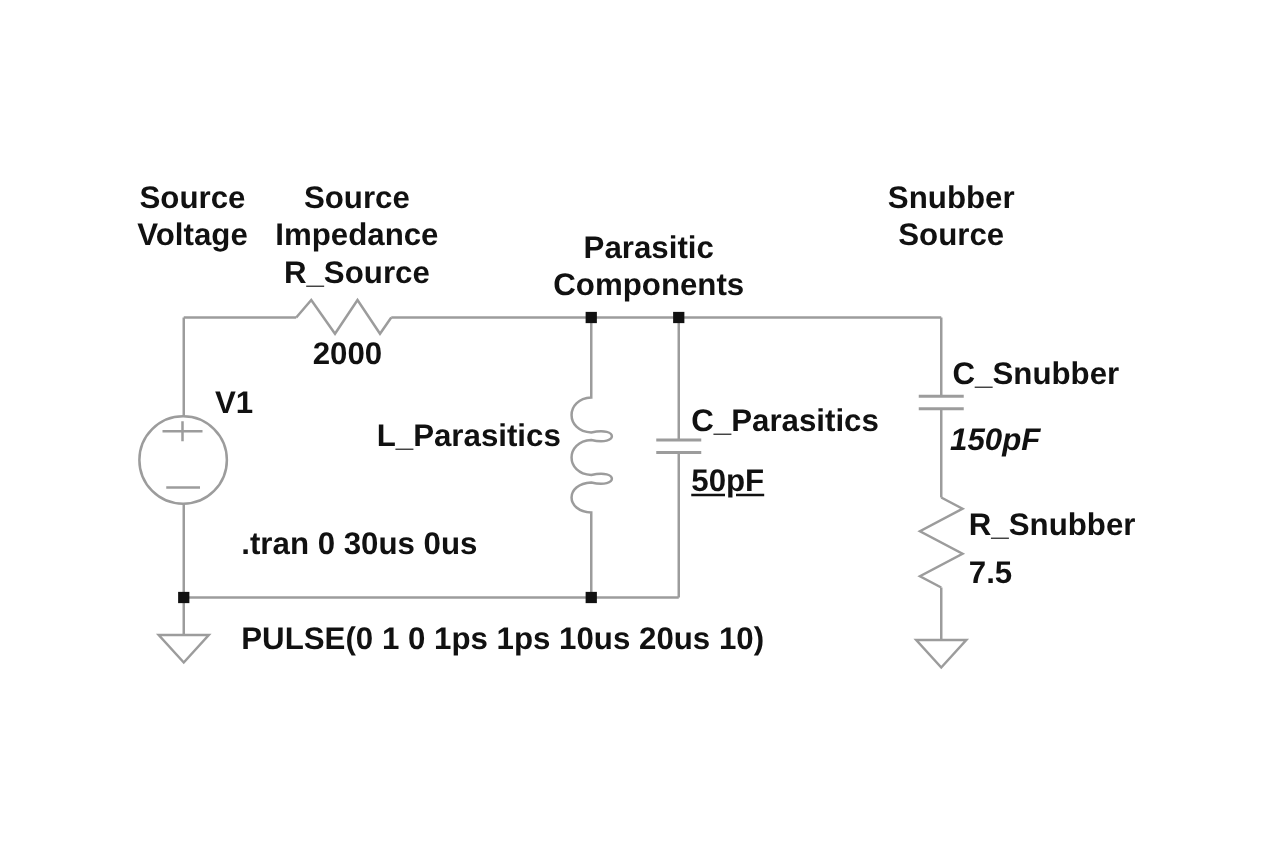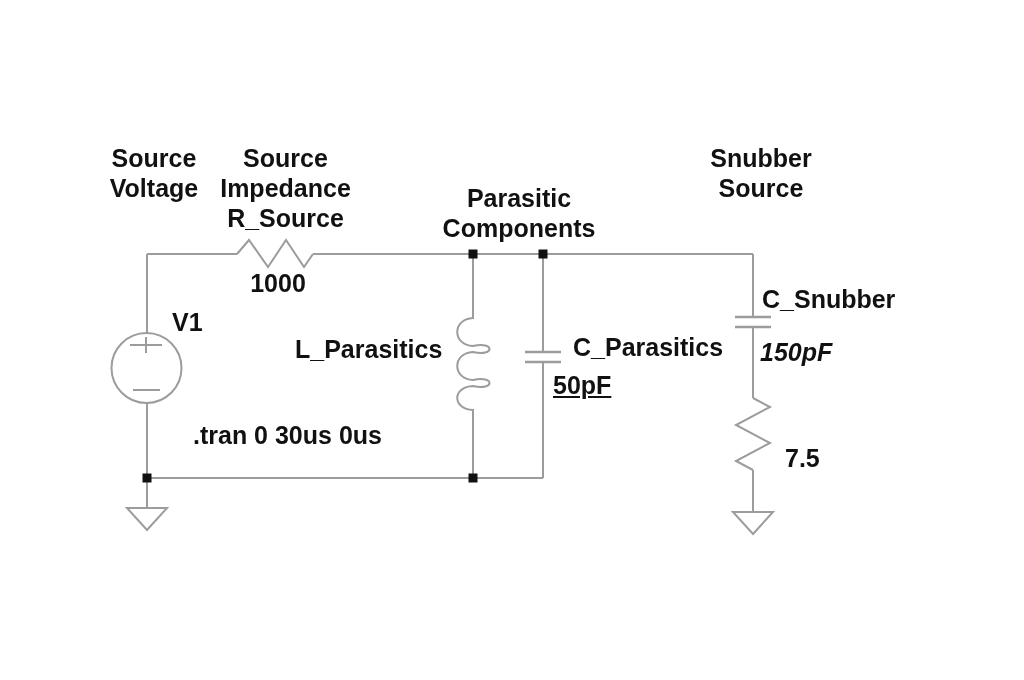--- a/index.html
+++ b/index.html
@@ -23,21 +23,21 @@
   .lbl {
     position: absolute;
     font-weight: bold;
     font-size: 25px;
     line-height: 30px;
     color: #111111;
     white-space: nowrap;
     letter-spacing: 0px;
   }
   .lbl.center { text-align: center; }
-  .lbl.right  { text-align: left; }
+  .lbl.right  { text-align: center; }
   .wire      { stroke: #9c9c9c; stroke-width: 2; fill: none; }
   .plate     { stroke: #9c9c9c; stroke-width: 2.5; fill: none; }
   .ground    { stroke: #9c9c9c; stroke-width: 2; fill: none; }
   .junction  { fill: #111111; stroke: none; }
 </style>
 </head>
 <body>
 
 <div class="canvas">
 
@@ -109,29 +109,31 @@
   <div class="lbl center" style="left:429px; top:143px; width:180px;margin-top:40px;">
     <div>Parasitic</div>
     <div>Components</div>
   </div>
 
   <div class="lbl center" style="left:671px; top:143px; width:180px;">
     <div>Snubber</div>
     <div>Source</div>
   </div>
 
-  <div class="lbl center" style="left:233px; top:268px; width:90px;">1000</div>
+  <div class="lbl center" style="left:233px; top:268px; width:90px;">2000</div>
 
   <div class="lbl" style="left:172px; top:307px;">V1</div>
 
   <div class="lbl right" style="left:295px; top:334px; width:160px;">L_Parasitics</div>
 
-  <div class="lbl" style="left:553px; top:332px;margin-left:20px;">C_Parasitics</div>
+  <div class="lbl" style="left:553px; top:322px;">C_Parasitics</div>
   <div class="lbl" style="left:553px; top:370px;text-decoration:underline;">50pF</div>
 
   <div class="lbl" style="left:762px; top:284px;">C_Snubber</div>
   <div class="lbl" style="left:760px; top:337px;font-style:italic;">150pF</div>
 
-  <div class="lbl" style="left:775px; top:443px;margin-left:10px;">7.5</div>
+  <div class="lbl" style="left:775px; top:405px;">R_Snubber</div>
+  <div class="lbl" style="left:775px; top:443px;">7.5</div>
 
   <div class="lbl" style="left:193px; top:420px;">.tran 0 30us 0us</div>
+  <div class="lbl" style="left:193px; top:496px;">PULSE(0 1 0 1ps 1ps 10us 20us 10)</div>
 
 </div>
 
 </body></html>

